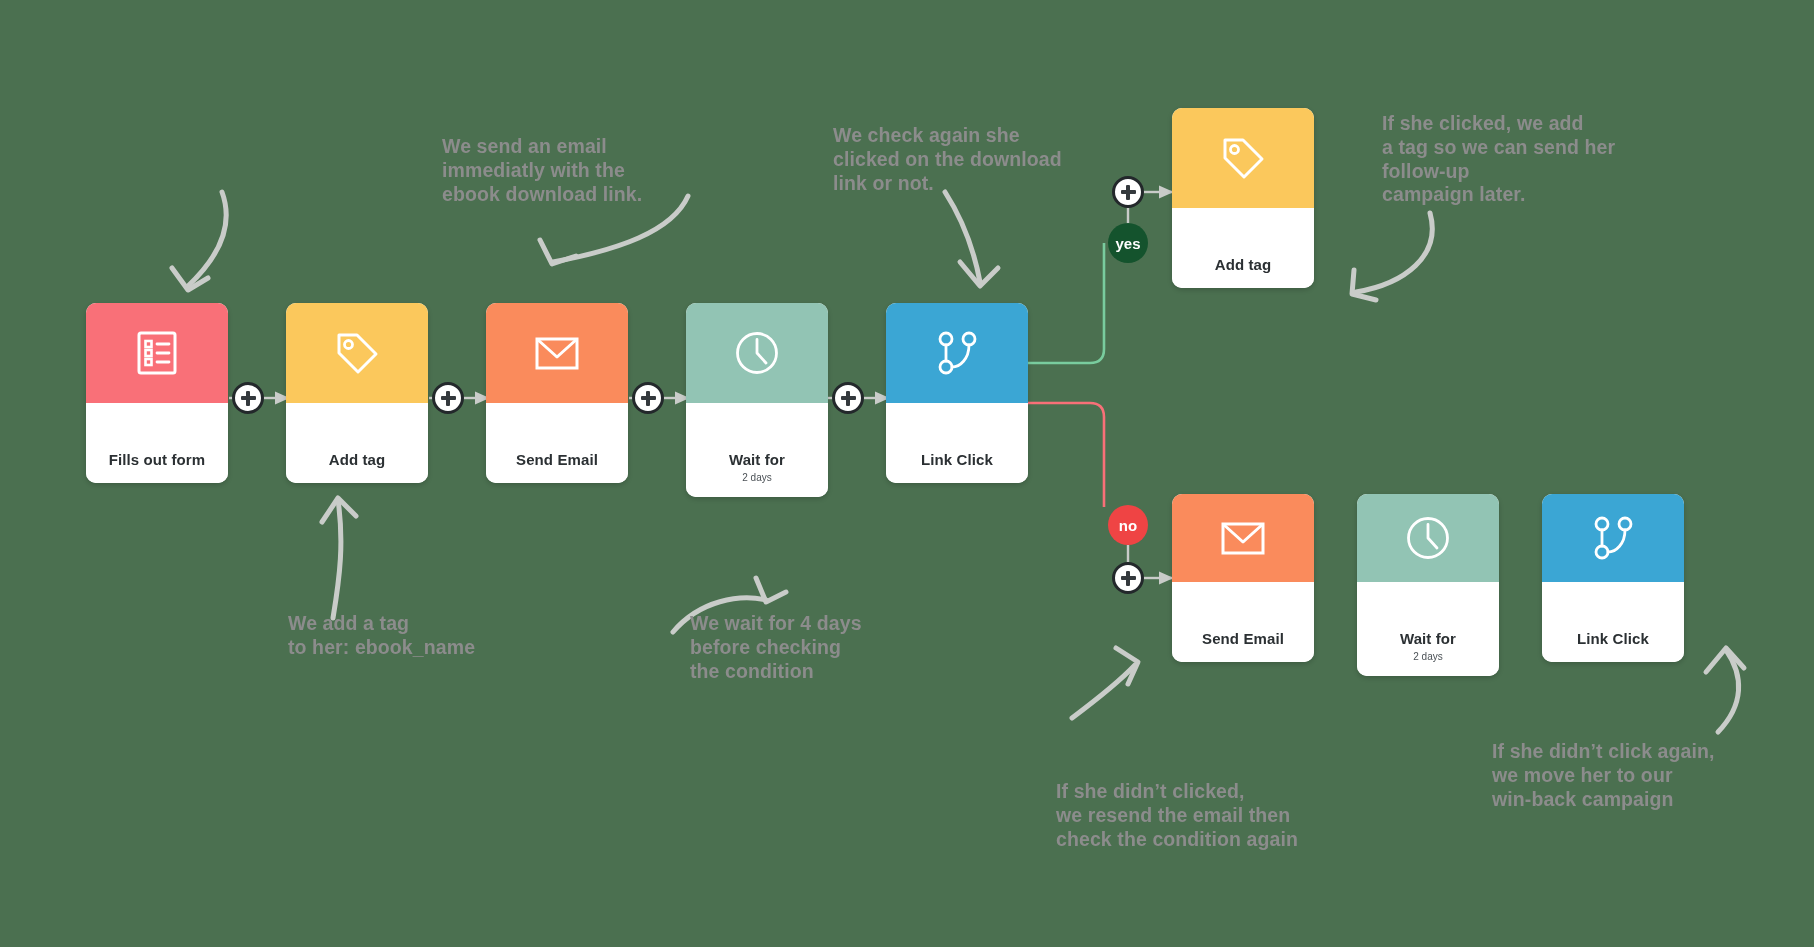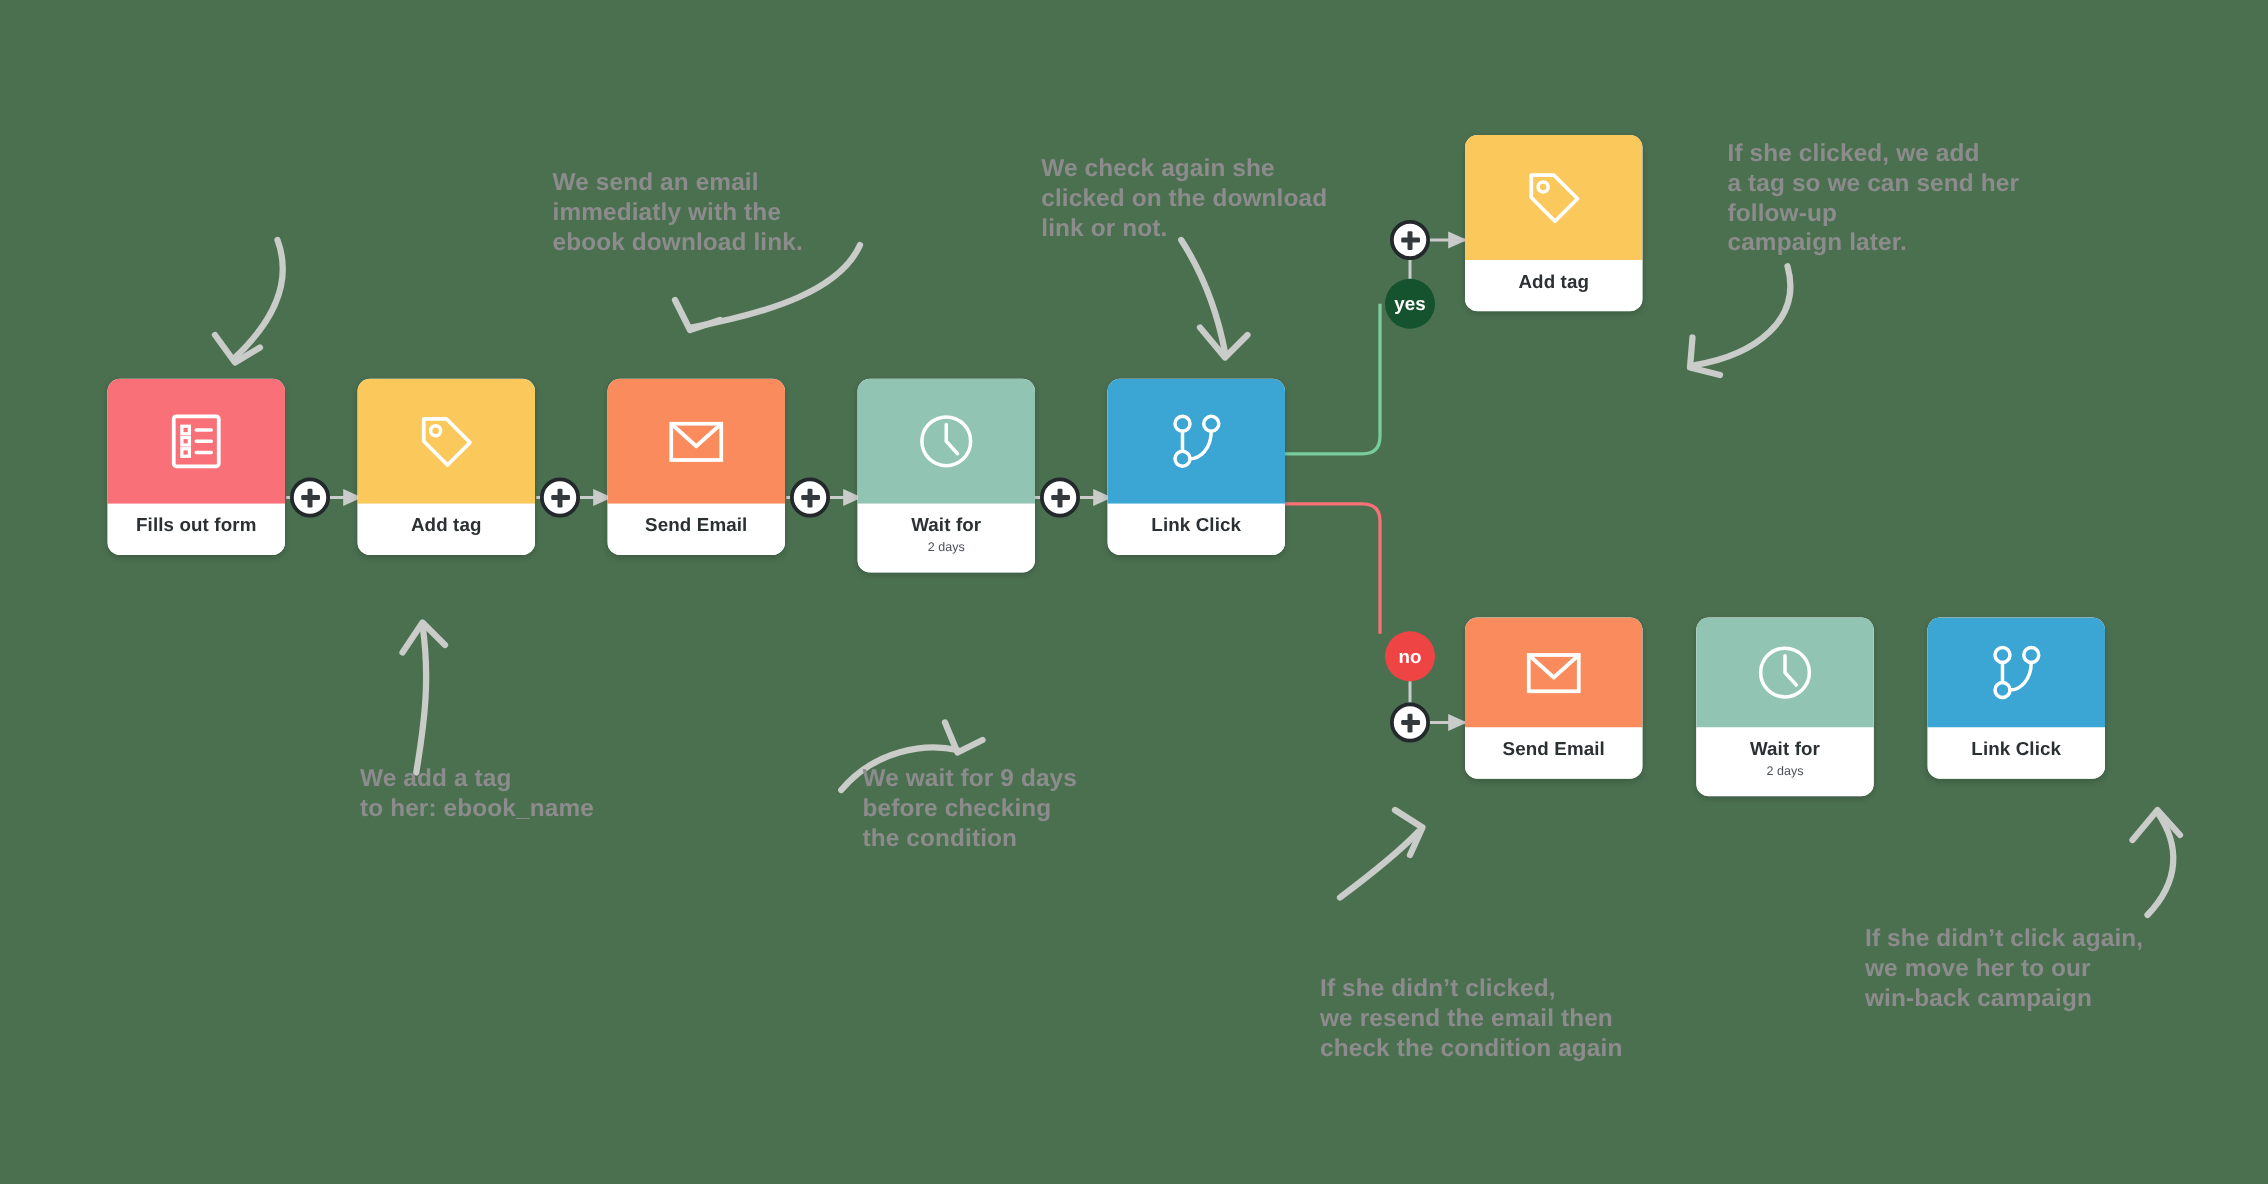--- a/index.html
+++ b/index.html
@@ -16,21 +16,21 @@
   #wires{position:absolute;left:0;top:0;width:1814px;height:947px;pointer-events:none;}
 
   
   .node{
     position:absolute;
     width:142px;
     border-radius:10px;
     background:#ffffff;
     box-shadow:0 2px 5px rgba(0,0,0,.18);
     overflow:hidden;
-    display:flex;flex-direction:column;
+    display:flex;flex-direction:column;gap:39px;
   }
   .node .head{
     height:100px;
     display:flex;align-items:center;justify-content:center;
   }
   .node.small .head{height:88px;}
   .node .foot{
     background:#fff;
     padding:10px 4px 14px 4px;
     text-align:center;
@@ -296,21 +296,21 @@
 link or not.</div>
 
   <div class="note" style="left:288px;top:612px;width:300px;">We add a tag
 to her: ebook_name</div>
 
   <div class="note" style="left:1382px;top:112px;width:330px;">If she clicked, we add
 a tag so we can send her
 follow-up
 campaign later.</div>
 
-  <div class="note" style="left:690px;top:612px;width:300px;">We wait for 9 days
+  <div class="note" style="left:690px;top:612px;width:300px;">We wait for 4 days
 before checking
 the condition</div>
 
   <div class="note" style="left:1056px;top:780px;width:330px;">If she didn’t clicked,
 we resend the email then
 check the condition again</div>
 
   <div class="note" style="left:1492px;top:740px;width:330px;">If she didn’t click again,
 we move her to our
 win-back campaign</div>

